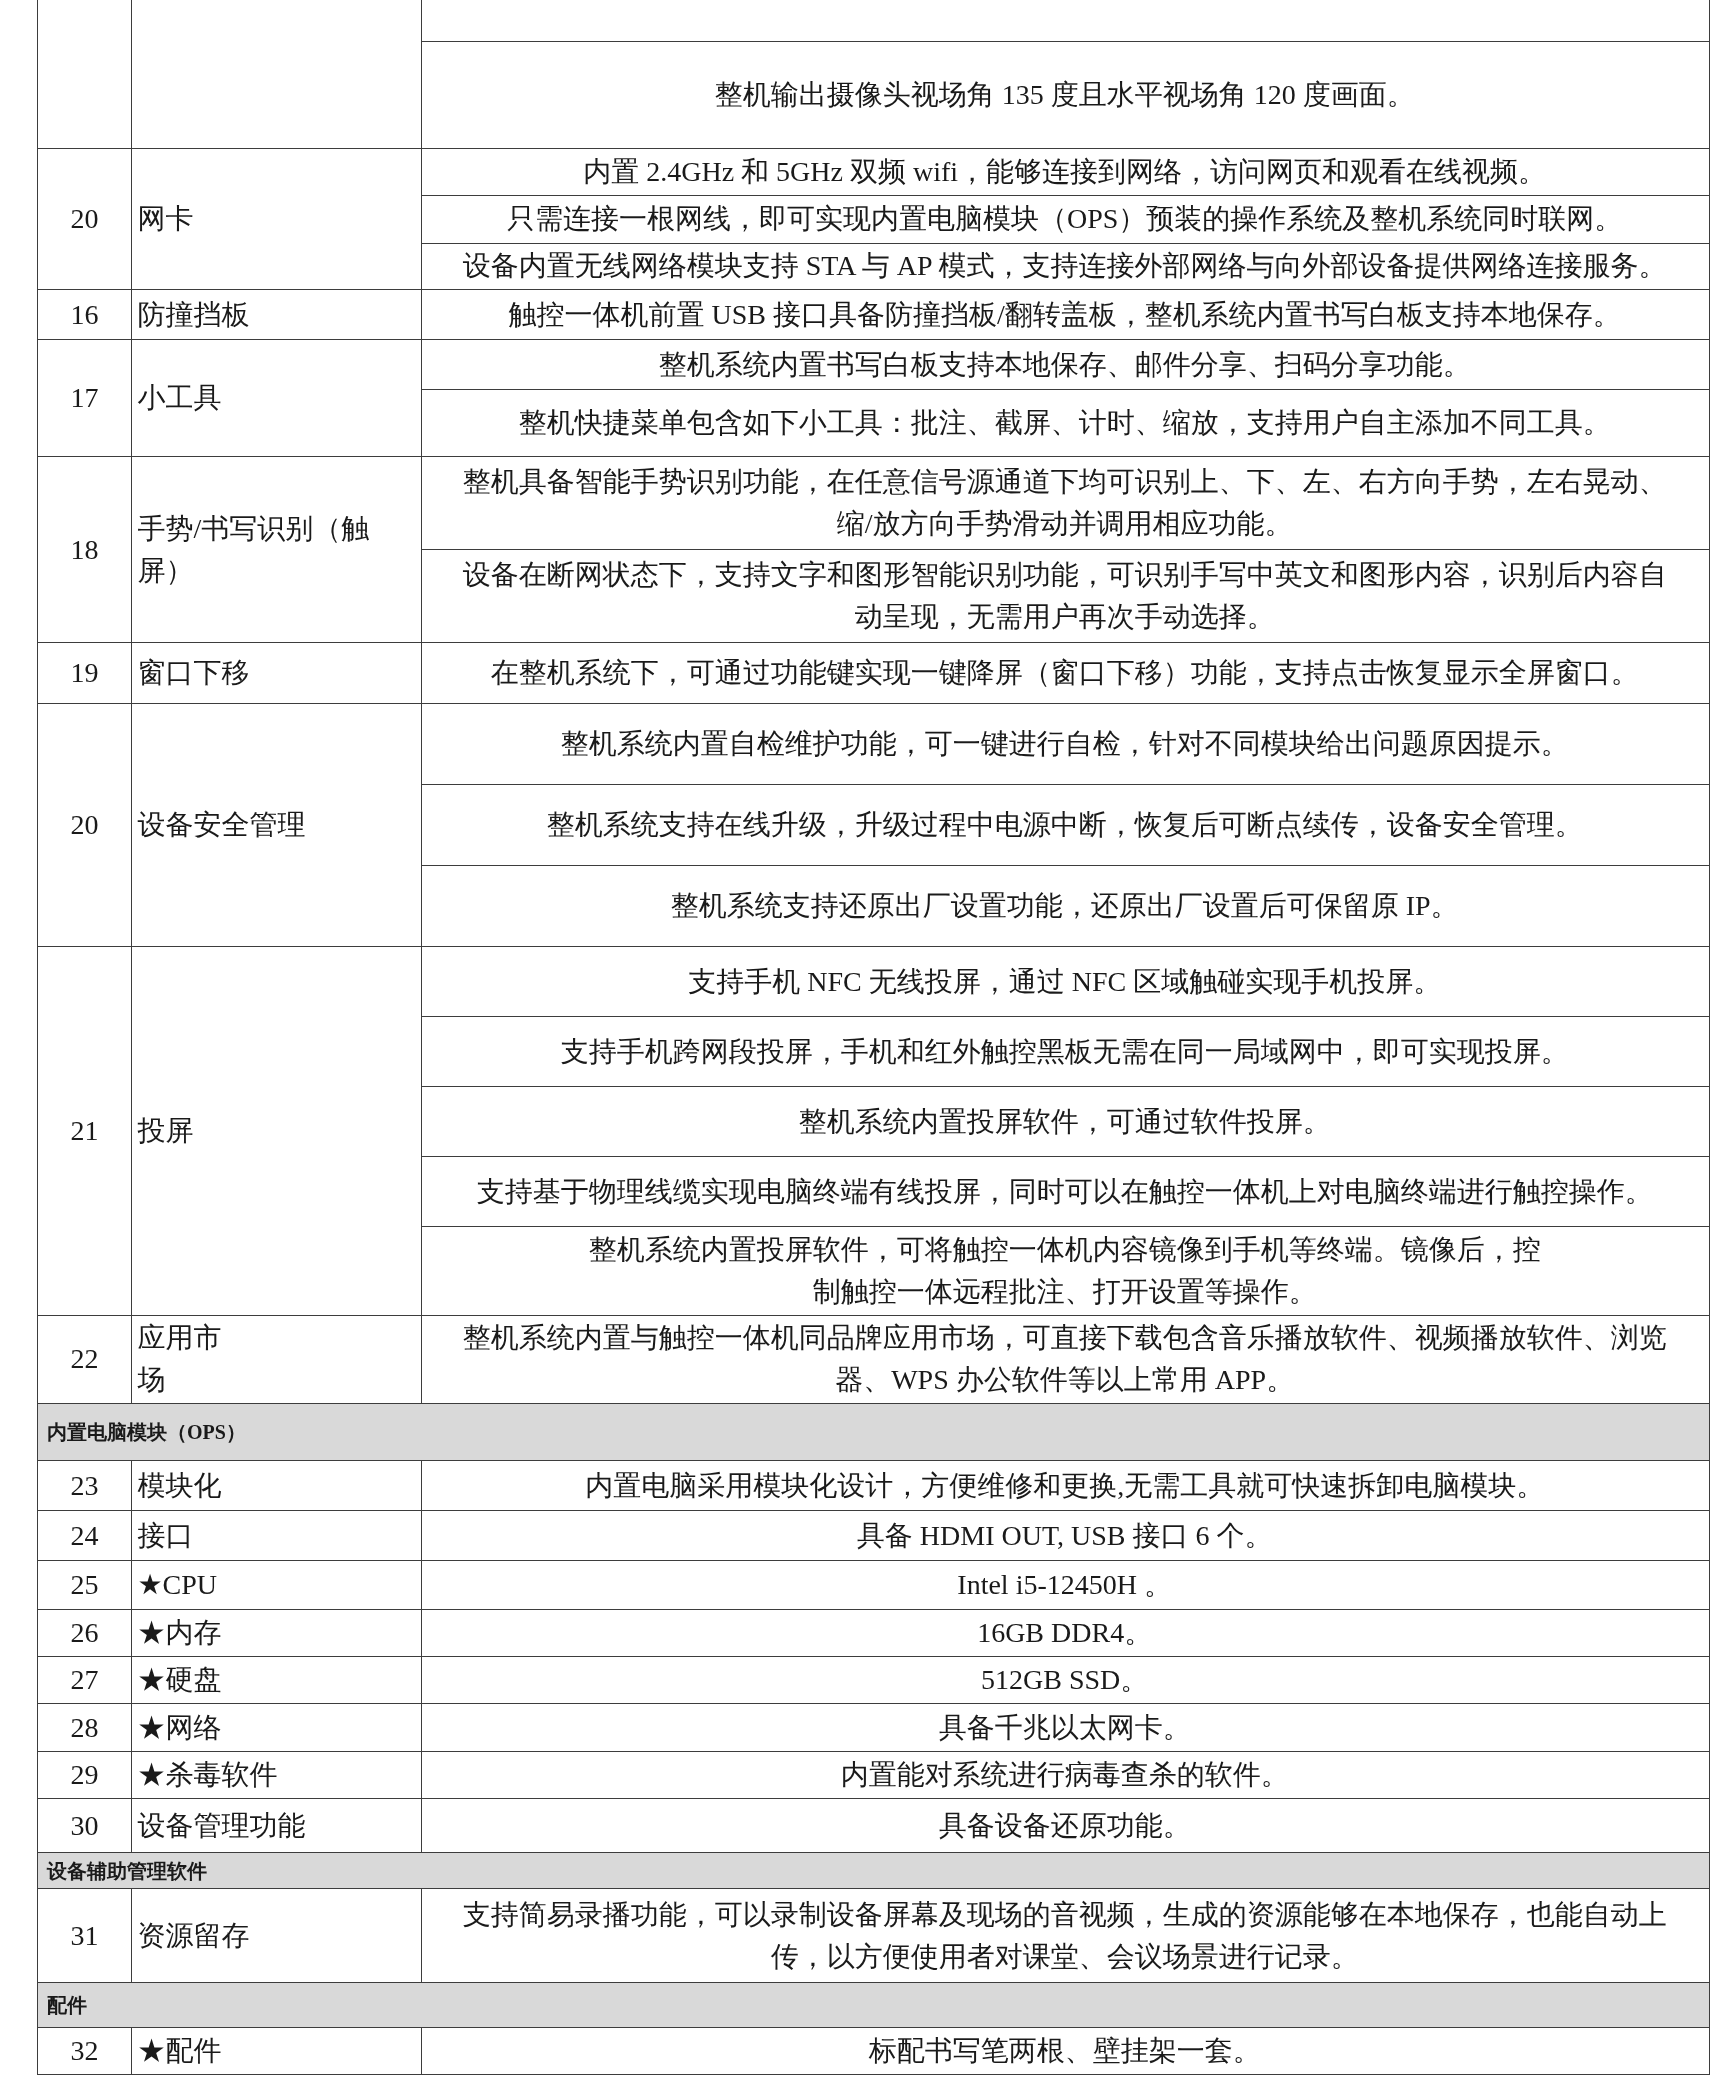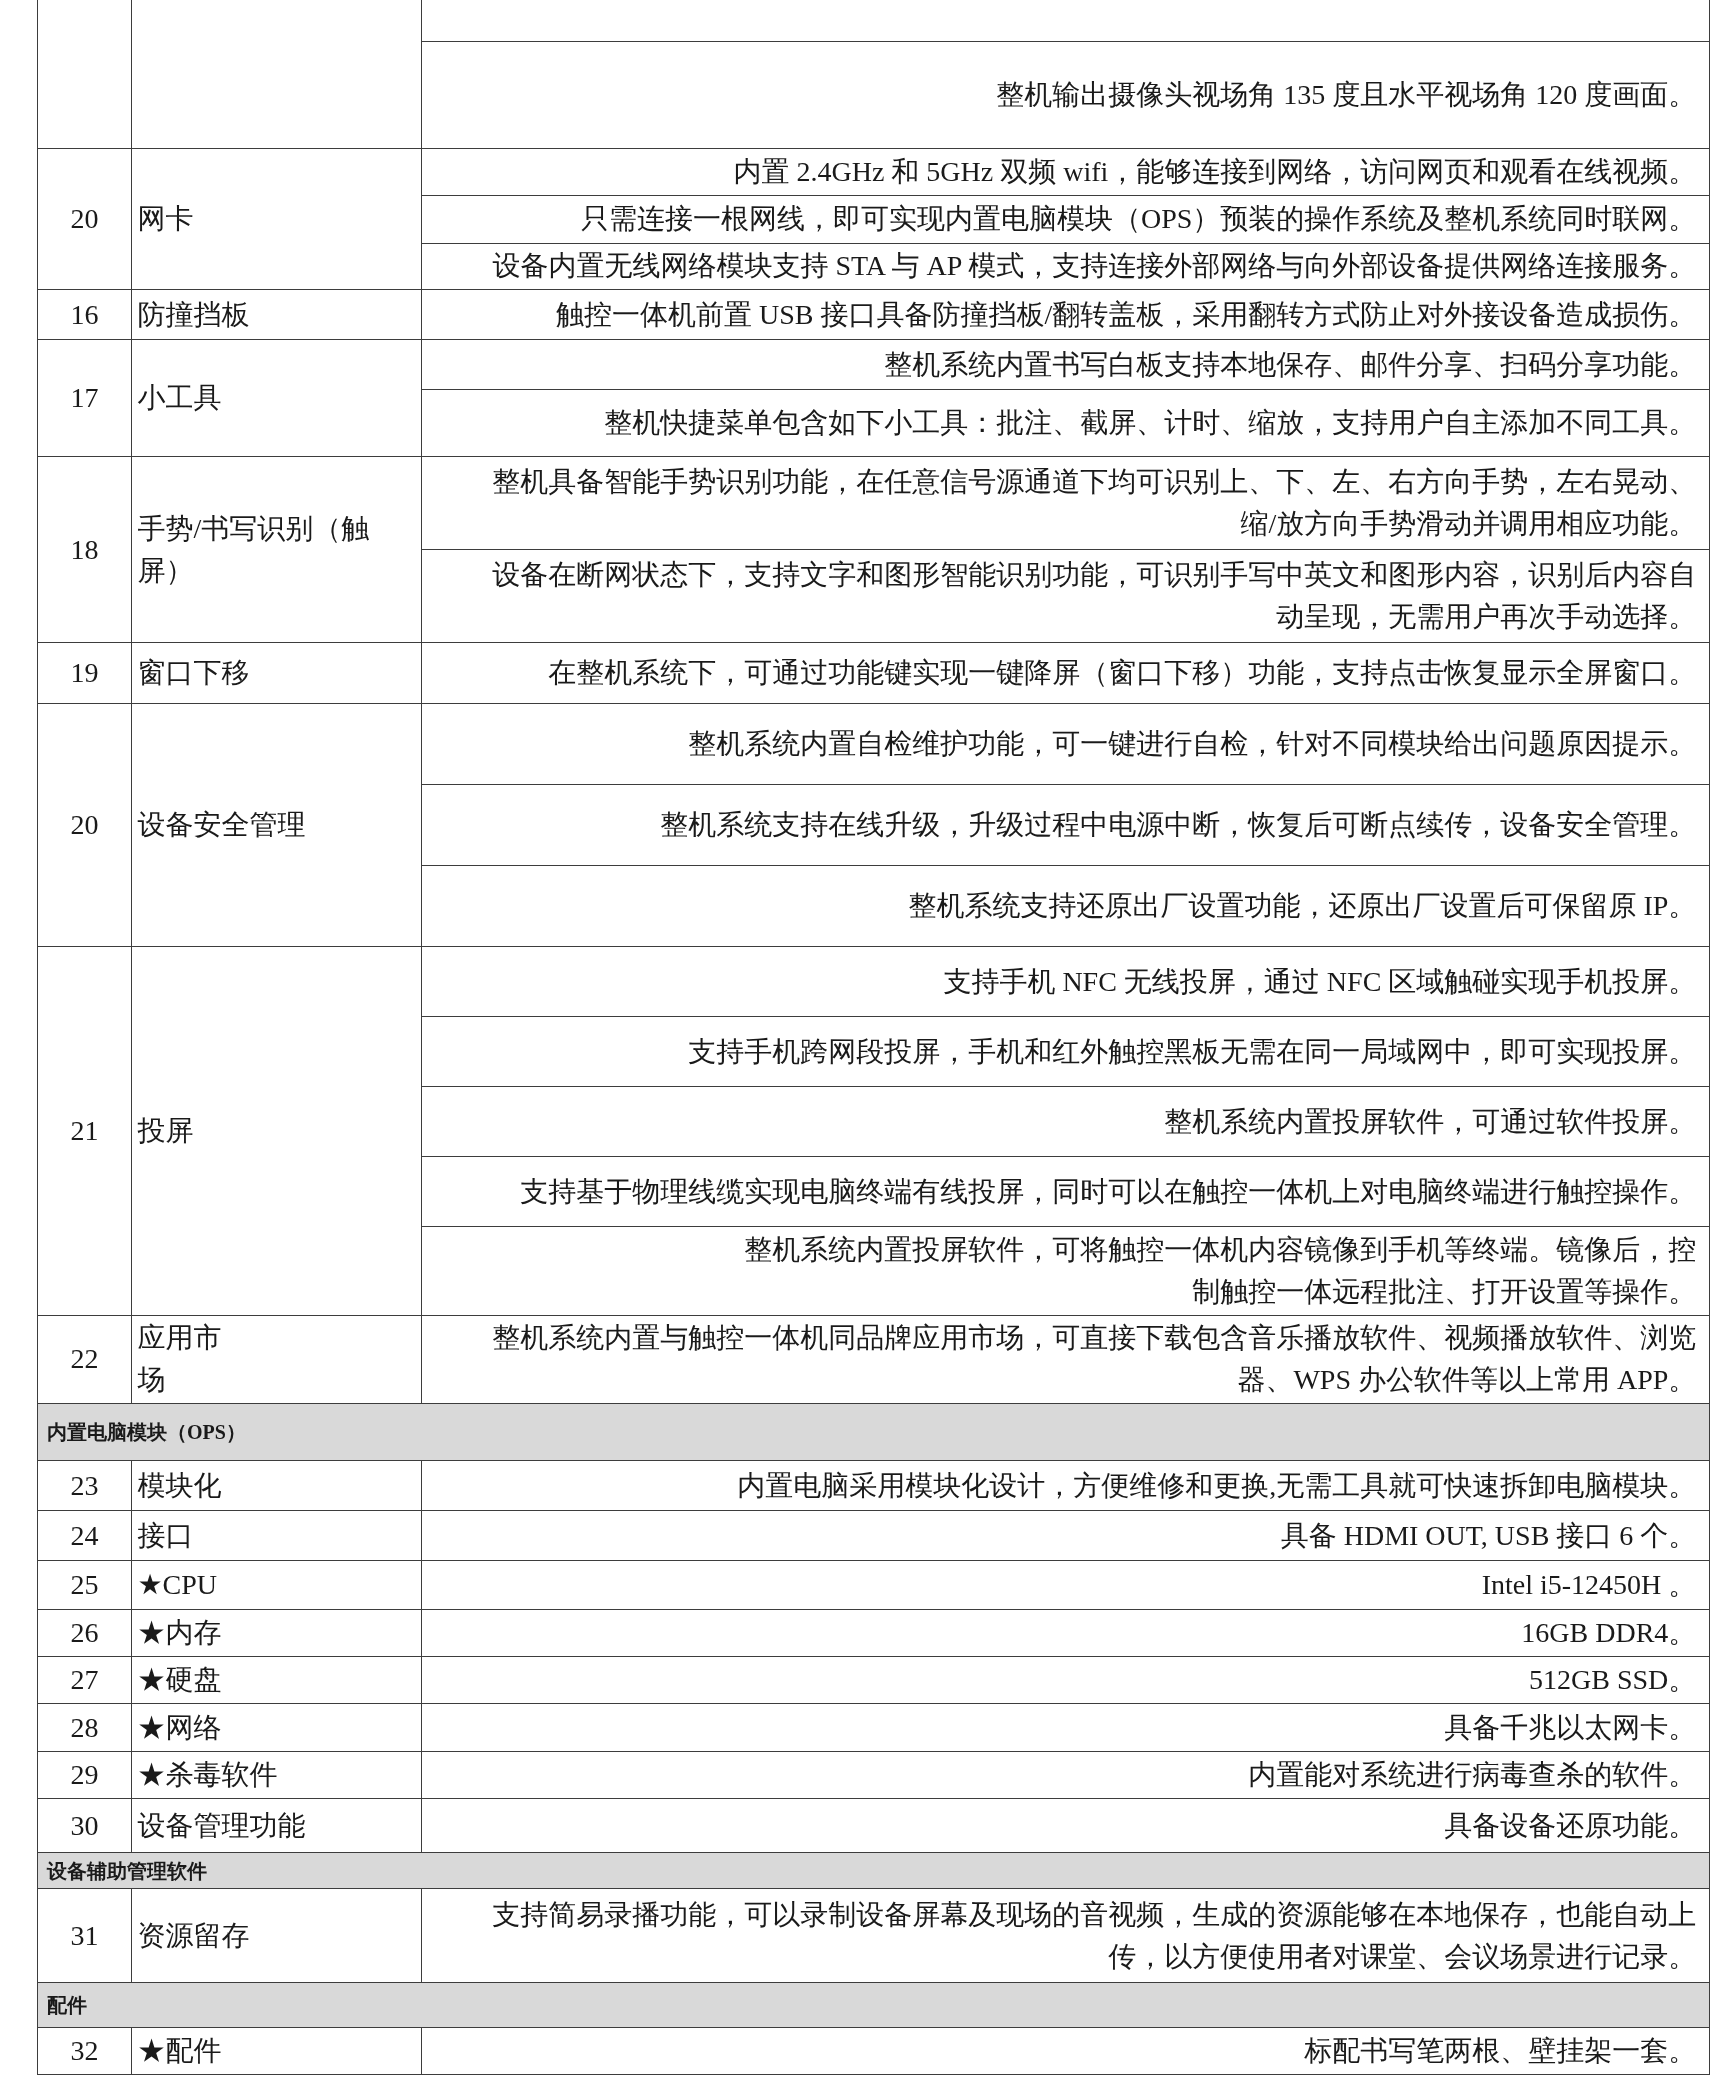--- a/index.html
+++ b/index.html
@@ -36,21 +36,21 @@
   td.num {
     text-align: center;
     padding: 0 1.8px;
   }
   td.name {
     text-align: left;
     white-space: pre-line;
     padding: 0 5.4px;
   }
   td.desc {
-    text-align: right;
+    text-align: center;
     padding: 1.8px 12.7px 1.8px 11px;
     white-space: pre-line;
   }
   td.topless {
     border-top: none;
   }
   td.sec {
     background: var(--section-bg, #d9d9d9);
     font-weight: bold;
     font-size: 20px;
@@ -87,21 +87,21 @@
     <tr style="height:48px">
       <td class="desc">只需连接一根网线，即可实现内置电脑模块（OPS）预装的操作系统及整机系统同时联网。</td>
     </tr>
     <tr style="height:45px">
       <td class="desc">设备内置无线网络模块支持 STA 与 AP 模式，支持连接外部网络与向外部设备提供网络连接服务。</td>
     </tr>
 
     <tr style="height:50px">
       <td class="num">16</td>
       <td class="name">防撞挡板</td>
-      <td class="desc">触控一体机前置 USB 接口具备防撞挡板/翻转盖板，采用翻转方式防止对外接设备造成损伤。</td>
+      <td class="desc">触控一体机前置 USB 接口具备防撞挡板/翻转盖板，整机系统内置书写白板支持本地保存。</td>
     </tr>
 
     <tr style="height:50px">
       <td class="num" rowspan="2">17</td>
       <td class="name" rowspan="2">小工具</td>
       <td class="desc">整机系统内置书写白板支持本地保存、邮件分享、扫码分享功能。</td>
     </tr>
     <tr style="height:67px">
       <td class="desc">整机快捷菜单包含如下小工具：批注、截屏、计时、缩放，支持用户自主添加不同工具。</td>
     </tr>

